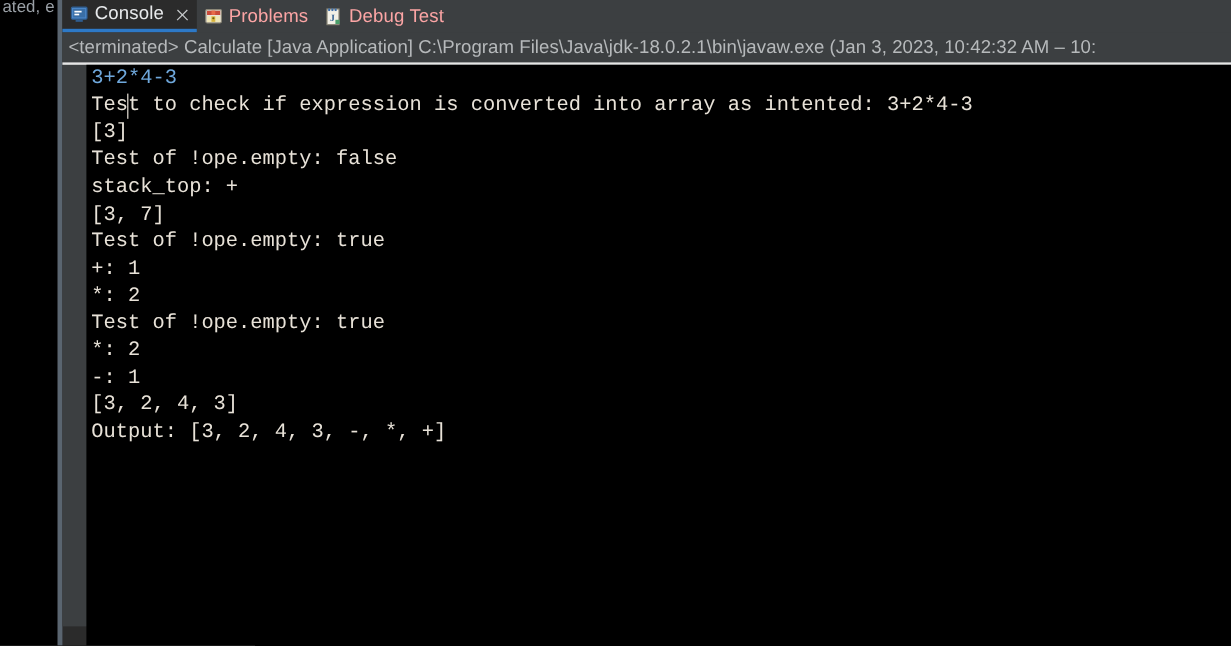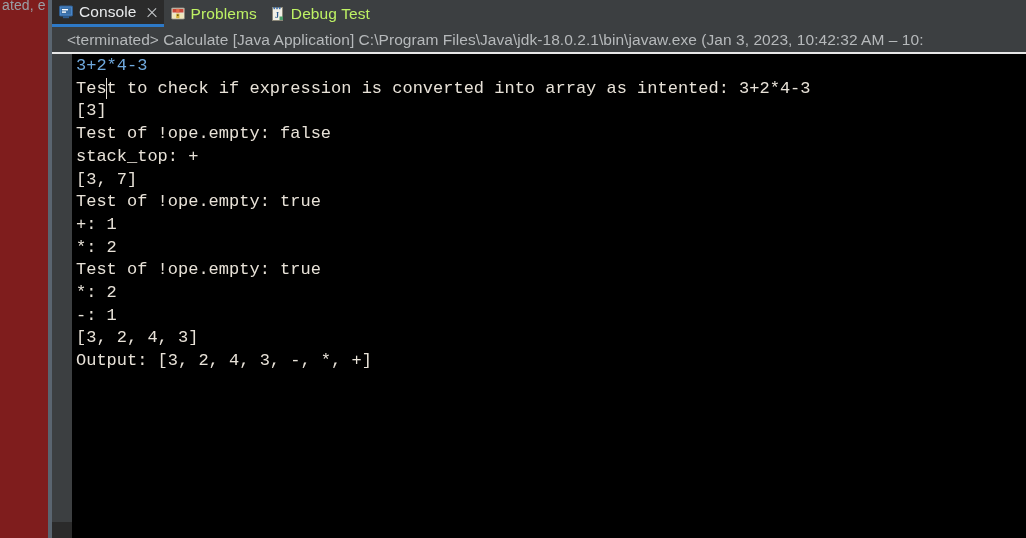--- a/index.html
+++ b/index.html
@@ -13,21 +13,21 @@
     overflow: hidden;
     font-family: "Liberation Sans", sans-serif;
     position: relative;
   }
 
   
   #left-strip {
     position: absolute;
     left: 0; top: 0;
     width: 48px; height: 538px;
-    background: #7f1d1d;
+    background: #000000;
   }
   #left-strip-text {
     position: absolute;
     left: 2px; top: -3px;
     font-size: 14px;
     color: #9aa0a6;
     white-space: nowrap;
     letter-spacing: .1px;
   }
   #panel-divider {
@@ -68,21 +68,21 @@
     border-bottom: 3px solid #2d79c7;
   }
   .tab-icon {
     width: 16px; height: 16px;
     margin-right: 5px;
     flex: 0 0 16px;
     display: block;
   }
   .tab-label {
     font-size: 15.5px;
-    color: #bef264;
+    color: #fca5a5;
     white-space: nowrap;
     letter-spacing: .1px;
   }
   .tab.active .tab-label { color: #e8eaec; }
   .tab-close {
     margin-left: 9px;
     width: 11px; height: 11px;
     position: relative;
     flex: 0 0 11px;
   }
@@ -103,21 +103,21 @@
     width: 974px; height: 25px;
     background: #3c3f41;
     overflow: hidden;
     white-space: nowrap;
   }
   #process-header-text {
     display: block;
     font-size: 15.5px;
     color: #b6b9bb;
     line-height: 25px;
-    padding-left: 15px;
+    padding-left: 5px;
     letter-spacing: .05px;
   }
   #header-rule {
     position: absolute;
     left: 0; top: 52px;
     width: 974px; height: 2px;
     background: #e7e7e7;
   }
 
   

